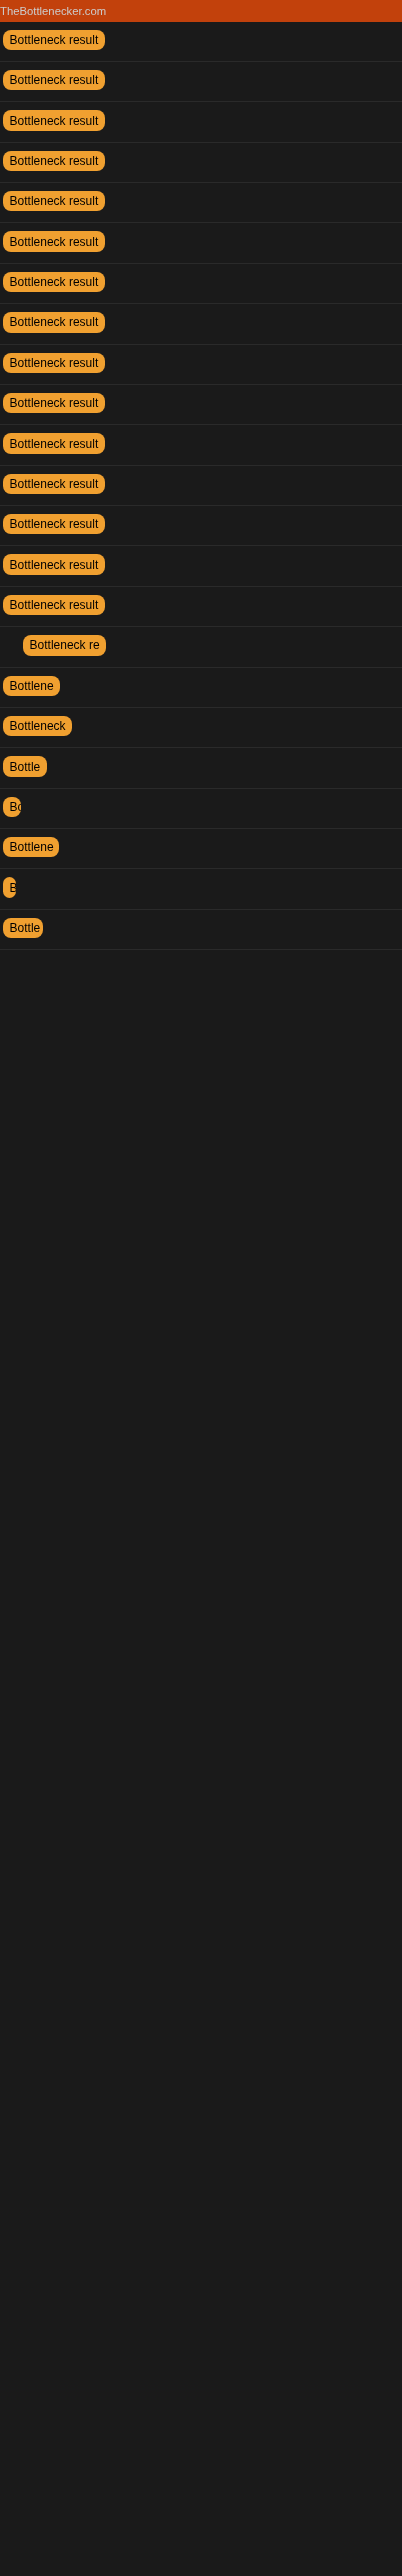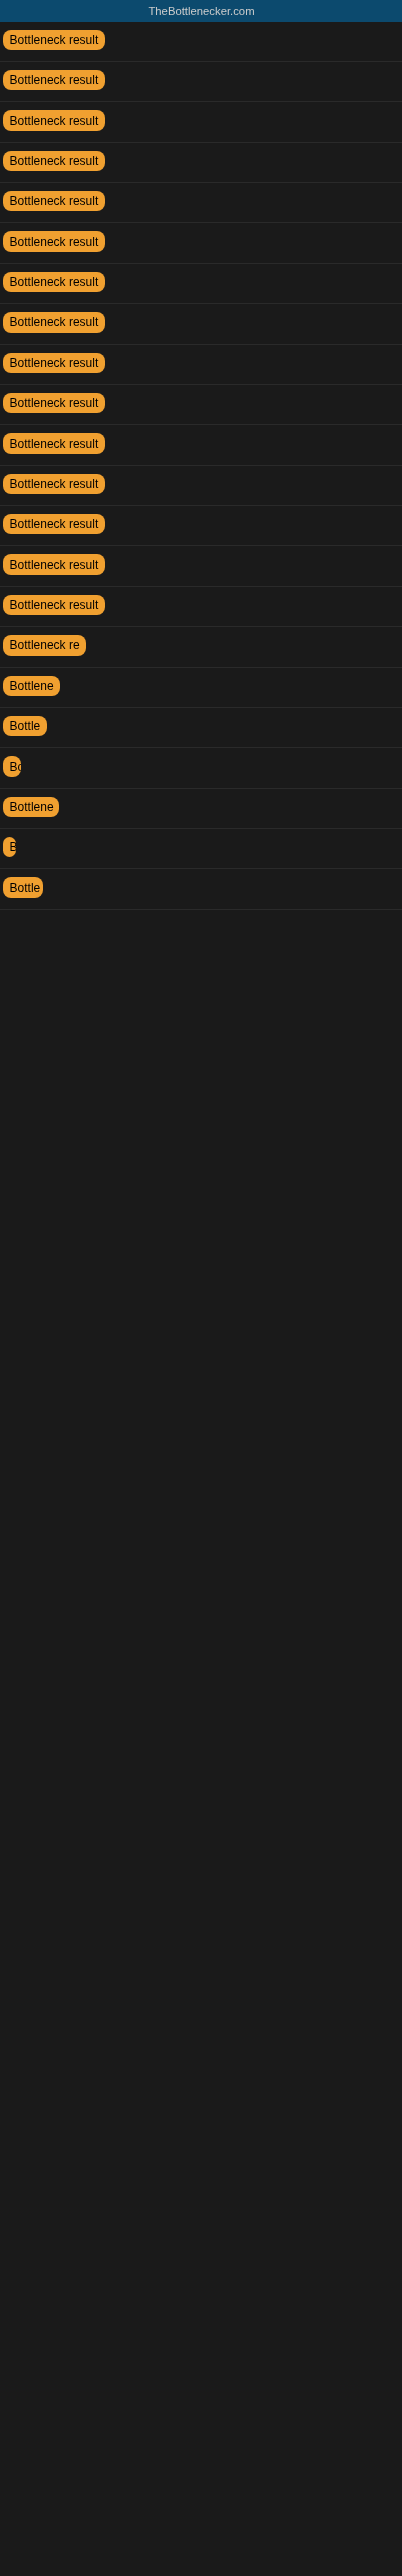--- a/index.html
+++ b/index.html
@@ -10,25 +10,25 @@
 
     body {
       width: 403px;
       min-height: 2576px;
       background-color: #1a1a1a;
       font-family: Arial, sans-serif;
       position: relative;
     }
 
     .site-title {
-      text-align: center;
+      text-align: left;
       color: #cccccc;
       font-size: 11.3px;
       padding: 4.8px 0;
-      background-color: #0c4a6e;
+      background-color: #c2410c;
     }
 
     .bottleneck-badge {
       display: inline-block;
       background-color: #f0a030;
       color: #000000;
       font-size: 12px;
       font-weight: normal;
       padding: 3.2px 6.4px;
       border-radius: 8px;
@@ -55,21 +55,22 @@
     <div class="result-row"><div class="bottleneck-badge" style="max-width: 117px;">Bottleneck result</div></div>
     <div class="result-row"><div class="bottleneck-badge" style="max-width: 117px;">Bottleneck result</div></div>
     <div class="result-row"><div class="bottleneck-badge" style="max-width: 117px;">Bottleneck result</div></div>
     <div class="result-row"><div class="bottleneck-badge" style="max-width: 117px;">Bottleneck result</div></div>
     <div class="result-row"><div class="bottleneck-badge" style="max-width: 117px;">Bottleneck result</div></div>
     <div class="result-row"><div class="bottleneck-badge" style="max-width: 117px;">Bottleneck result</div></div>
     <div class="result-row"><div class="bottleneck-badge" style="max-width: 117px;">Bottleneck result</div></div>
     <div class="result-row"><div class="bottleneck-badge" style="max-width: 117px;">Bottleneck result</div></div>
     <div class="result-row"><div class="bottleneck-badge" style="max-width: 117px;">Bottleneck result</div></div>
     <div class="result-row"><div class="bottleneck-badge" style="max-width: 117px;">Bottleneck result</div></div>
-    <div class="result-row"><div class="bottleneck-badge" style="max-width: 93px; overflow: hidden;">Bottleneck re</div></div>
+    <div class="result-row"><div class="bottleneck-badge" style="max-width: 93px; overflow: hidden; margin-left: 20px;">Bottleneck re</div></div>
     <div class="result-row"><div class="bottleneck-badge" style="max-width: 60px; overflow: hidden;">Bottlene</div></div>
+    <div class="result-row"><div class="bottleneck-badge" style="max-width: 72px; overflow: hidden;">Bottleneck</div></div>
     <div class="result-row"><div class="bottleneck-badge" style="max-width: 44px; overflow: hidden;">Bottle</div></div>
     <div class="result-row"><div class="bottleneck-badge" style="max-width: 17.7px; overflow: hidden;">Bo</div></div>
     <div class="result-row"><div class="bottleneck-badge" style="max-width: 56px; overflow: hidden;">Bottlene</div></div>
     <div class="result-row"><div class="bottleneck-badge" style="max-width: 11.3px; overflow: hidden;">B</div></div>
     <div class="result-row"><div class="bottleneck-badge" style="max-width: 40px; overflow: hidden;">Bottle</div></div>
   </div>
 
 
 </body></html>

